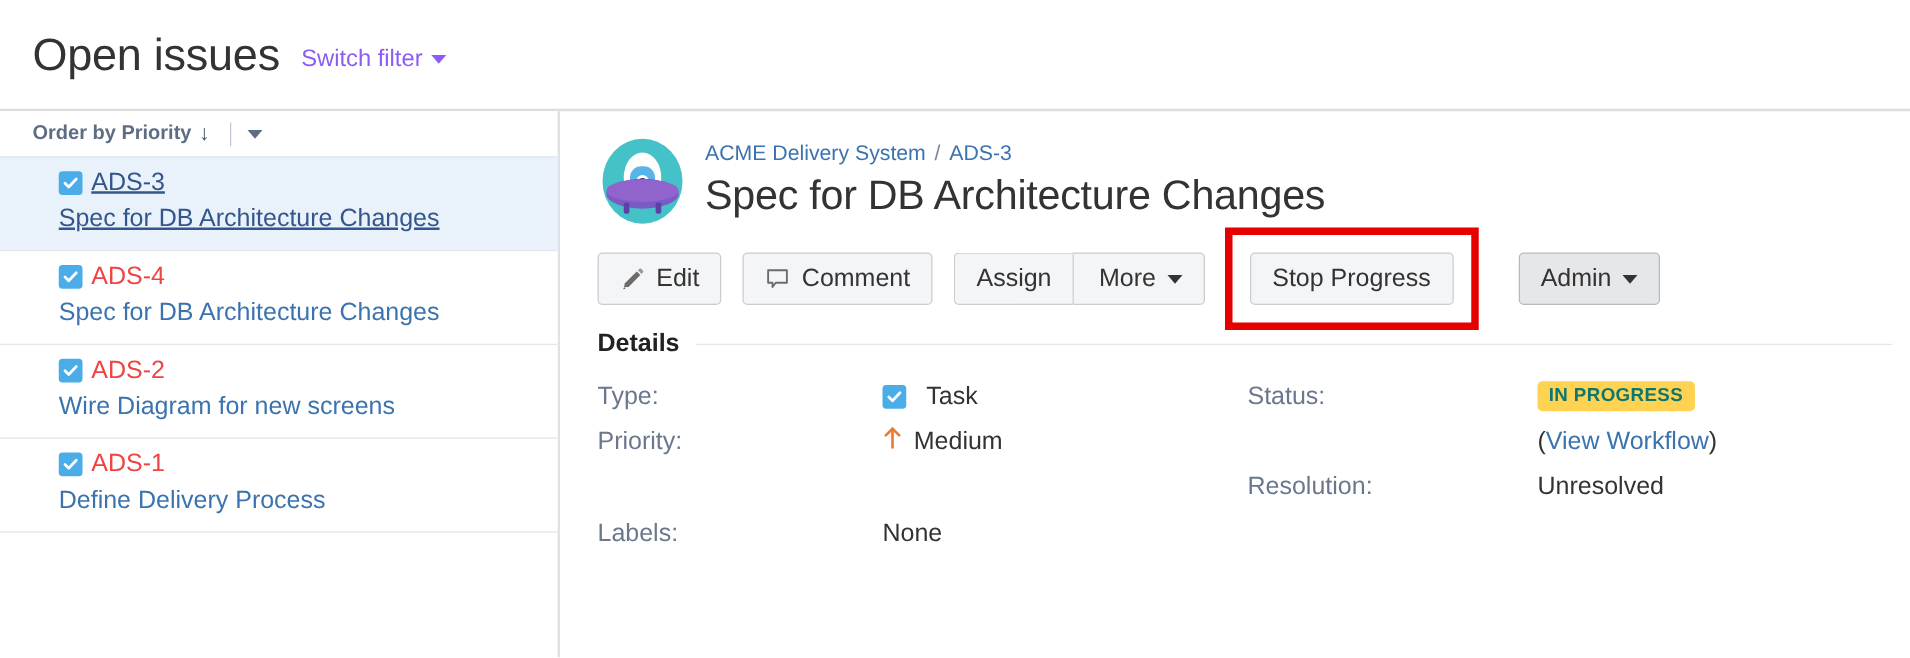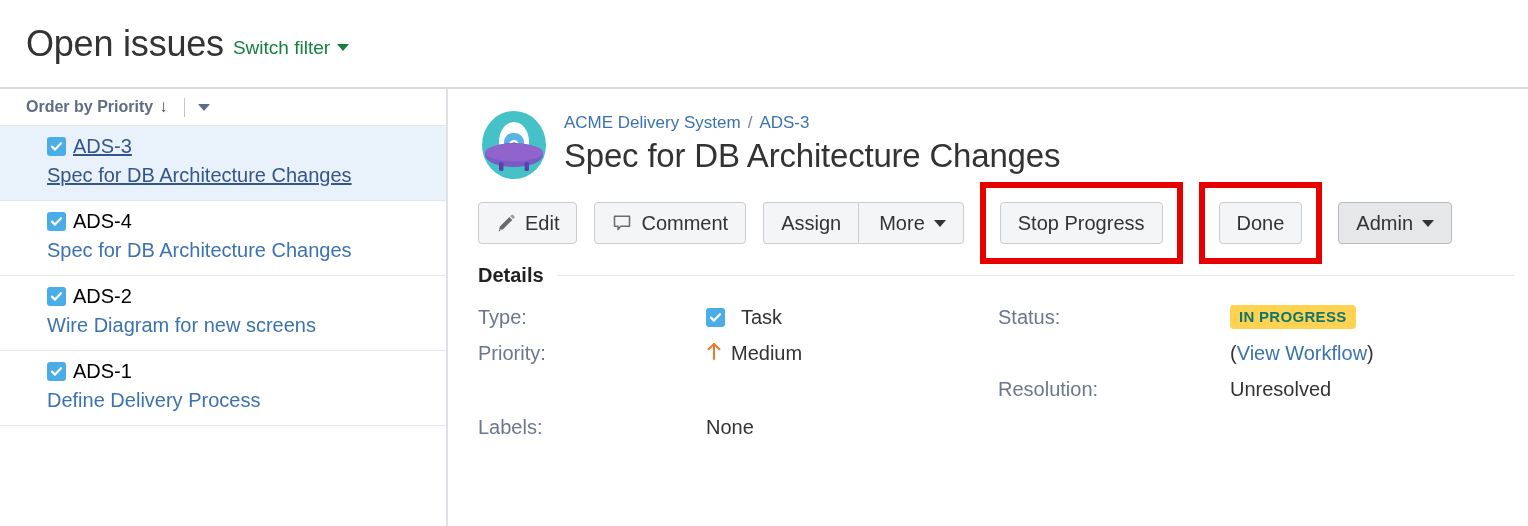--- a/index.html
+++ b/index.html
@@ -26,23 +26,23 @@
     padding-left: 26px;
   }
   #page-title {
     font-size: 36px;
     font-weight: 400;
     color: #333333;
     letter-spacing: -0.2px;
     line-height: 1;
   }
   #switch-filter {
-    margin-left: 9px;
+    margin-left: 17px;
     font-size: 19px;
-    color: #15803d;
+    color: #8b5cf6;
     cursor: pointer;
     display: flex;
     align-items: center;
     position: relative;
     top: 4px;
   }
   #switch-filter .caret {
     margin-left: 7px;
   }
   .caret {
@@ -115,21 +115,21 @@
     background: #4bade8;
     display: inline-flex;
     align-items: center;
     justify-content: center;
     flex: 0 0 19px;
     margin-right: 7px;
   }
   .task-icon svg { display:block; }
   .issue-key {
     font-size: 20px;
-    color: #000000;
+    color: #ef4444;
   }
   .issue-summary {
     font-size: 20px;
     color: #3b73af;
     line-height: 1.25;
   }
   .issue-row.selected .issue-key,
   .issue-row.selected .issue-summary {
     text-decoration: underline;
     color: #33568c;
@@ -435,25 +435,20 @@
       <span class="tb-gap-sm"></span>
 
       <span class="red-annot">
         <button class="btn">
           <span>Stop Progress</span>
         </button>
       </span>
 
       <span class="tb-gap-sm"></span>
 
-      <span class="red-annot">
-        <button class="btn">
-          <span>Done</span>
-        </button>
-      </span>
 
       <span class="tb-gap-sm"></span>
 
       <button class="btn admin">
         <span>Admin</span>
         <span class="caret"></span>
       </button>
     </div>
 
     <div id="details-section">

